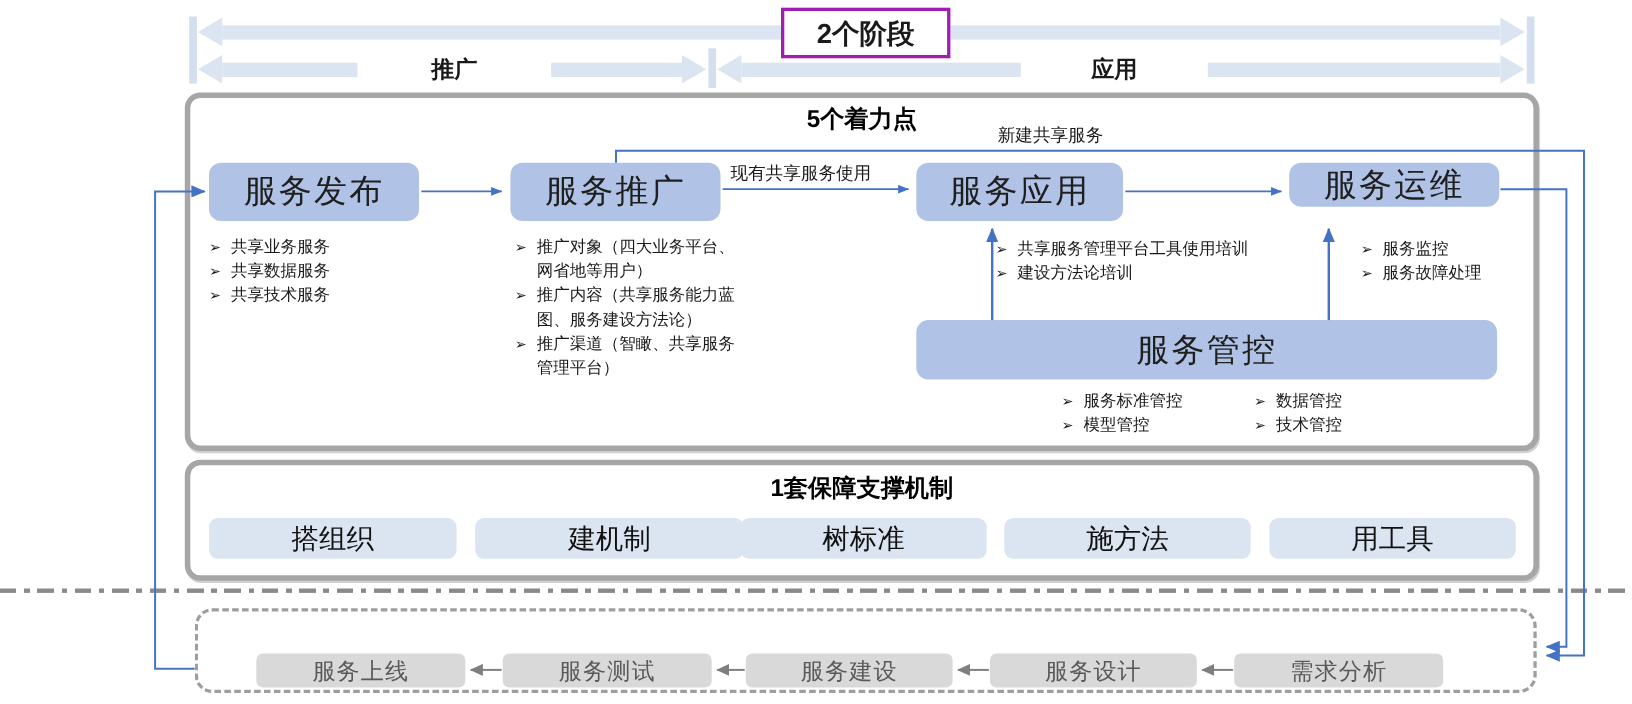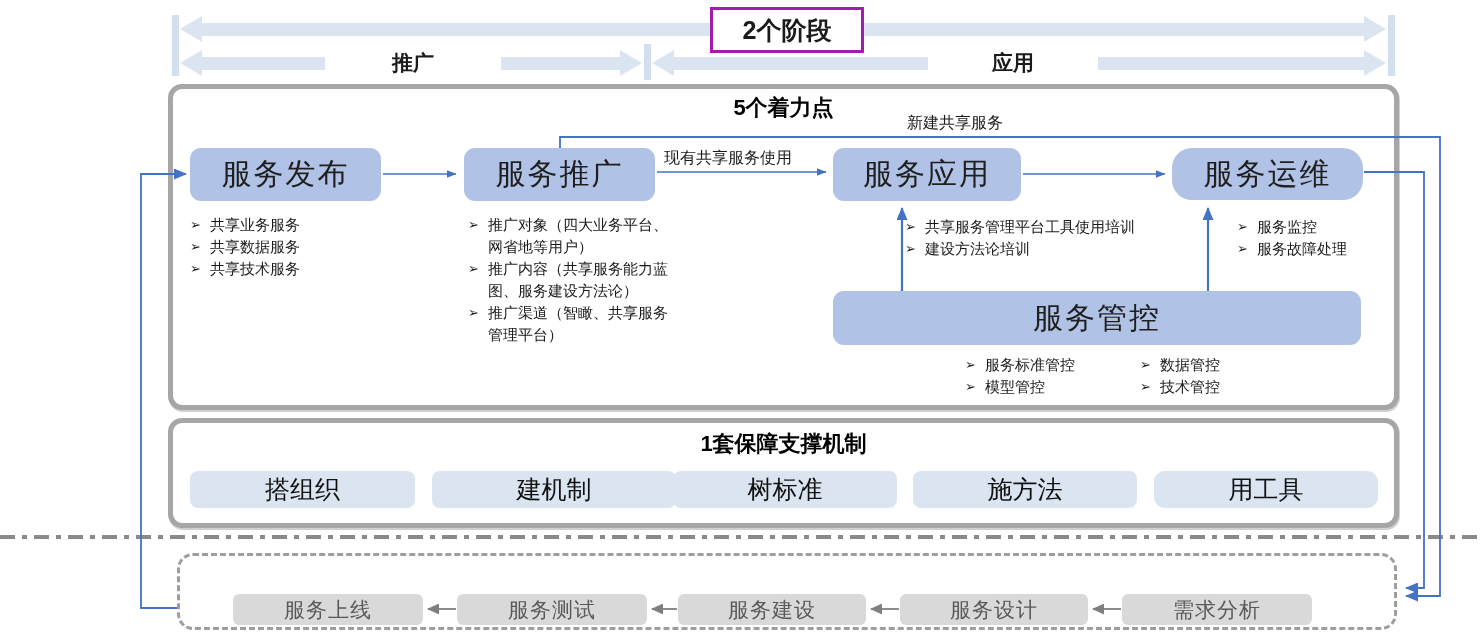--- a/index.html
+++ b/index.html
@@ -58,21 +58,21 @@
   <div class="p abody" style="left:674px;top:57px;width:690px;"></div>
   <div class="p ah ah-r" style="left:1364px;top:50px;"></div>
   <div class="p phase-label" style="left:928px;top:47px;width:170px;height:32px;">应用</div>
 
   <div class="p panel" style="left:168px;top:84px;width:1221px;height:316px;"></div>
   <div class="p panel-title" style="left:168px;top:93px;width:1231px;">5个着力点</div>
 
   <div class="p bluebox" style="left:190px;top:148px;width:191px;height:53px;">服务发布</div>
   <div class="p bluebox" style="left:464px;top:148px;width:191px;height:53px;">服务推广</div>
   <div class="p bluebox" style="left:833px;top:148px;width:188px;height:53px;">服务应用</div>
-  <div class="p bluebox" style="left:1172px;top:148px;width:191px;height:52px;border-radius:20px;">服务运维</div>
+  <div class="p bluebox" style="left:1172px;top:148px;width:191px;height:40px;">服务运维</div>
   <div class="p bluebox" style="left:833px;top:291px;width:528px;height:54px;">服务管控</div>
 
   <div class="p flowlabel" style="left:905px;top:113px;">新建共享服务</div>
   <div class="p flowlabel" style="left:662px;top:148px;">现有共享服务使用</div>
 
   <div class="p list" style="left:190px;top:214px;">
     <div class="bi">
         <span class="bm">➢</span>
         <span class="bt">共享业务服务</span>
       </div>
@@ -143,21 +143,21 @@
         <span class="bt">技术管控</span>
       </div>
   </div>
 
   <div class="p panel" style="left:168px;top:418px;width:1221px;height:100px;"></div>
   <div class="p panel-title" style="left:168px;top:429px;width:1231px;">1套保障支撑机制</div>
   <div class="p litebox" style="left:190px;top:471px;width:225px;">搭组织</div>
   <div class="p litebox" style="left:432px;top:471px;width:244px;">建机制</div>
   <div class="p litebox" style="left:673px;top:471px;width:224px;">树标准</div>
   <div class="p litebox" style="left:913px;top:471px;width:224px;">施方法</div>
-  <div class="p litebox" style="left:1154px;top:471px;width:224px;border-radius:11px;">用工具</div>
+  <div class="p litebox" style="left:1154px;top:471px;width:224px;">用工具</div>
 
   <div class="p dashdot" style="left:0;top:535px;width:1484px;"></div>
 
   <div class="p dashedbox" style="left:177px;top:553px;width:1214px;height:71px;"></div>
   <div class="p graybox" style="left:233px;top:594px;width:190px;">服务上线</div>
   <div class="p graybox" style="left:457px;top:594px;width:190px;">服务测试</div>
   <div class="p graybox" style="left:678px;top:594px;width:188px;">服务建设</div>
   <div class="p graybox" style="left:900px;top:594px;width:188px;">服务设计</div>
   <div class="p graybox" style="left:1122px;top:594px;width:190px;">需求分析</div>
 

